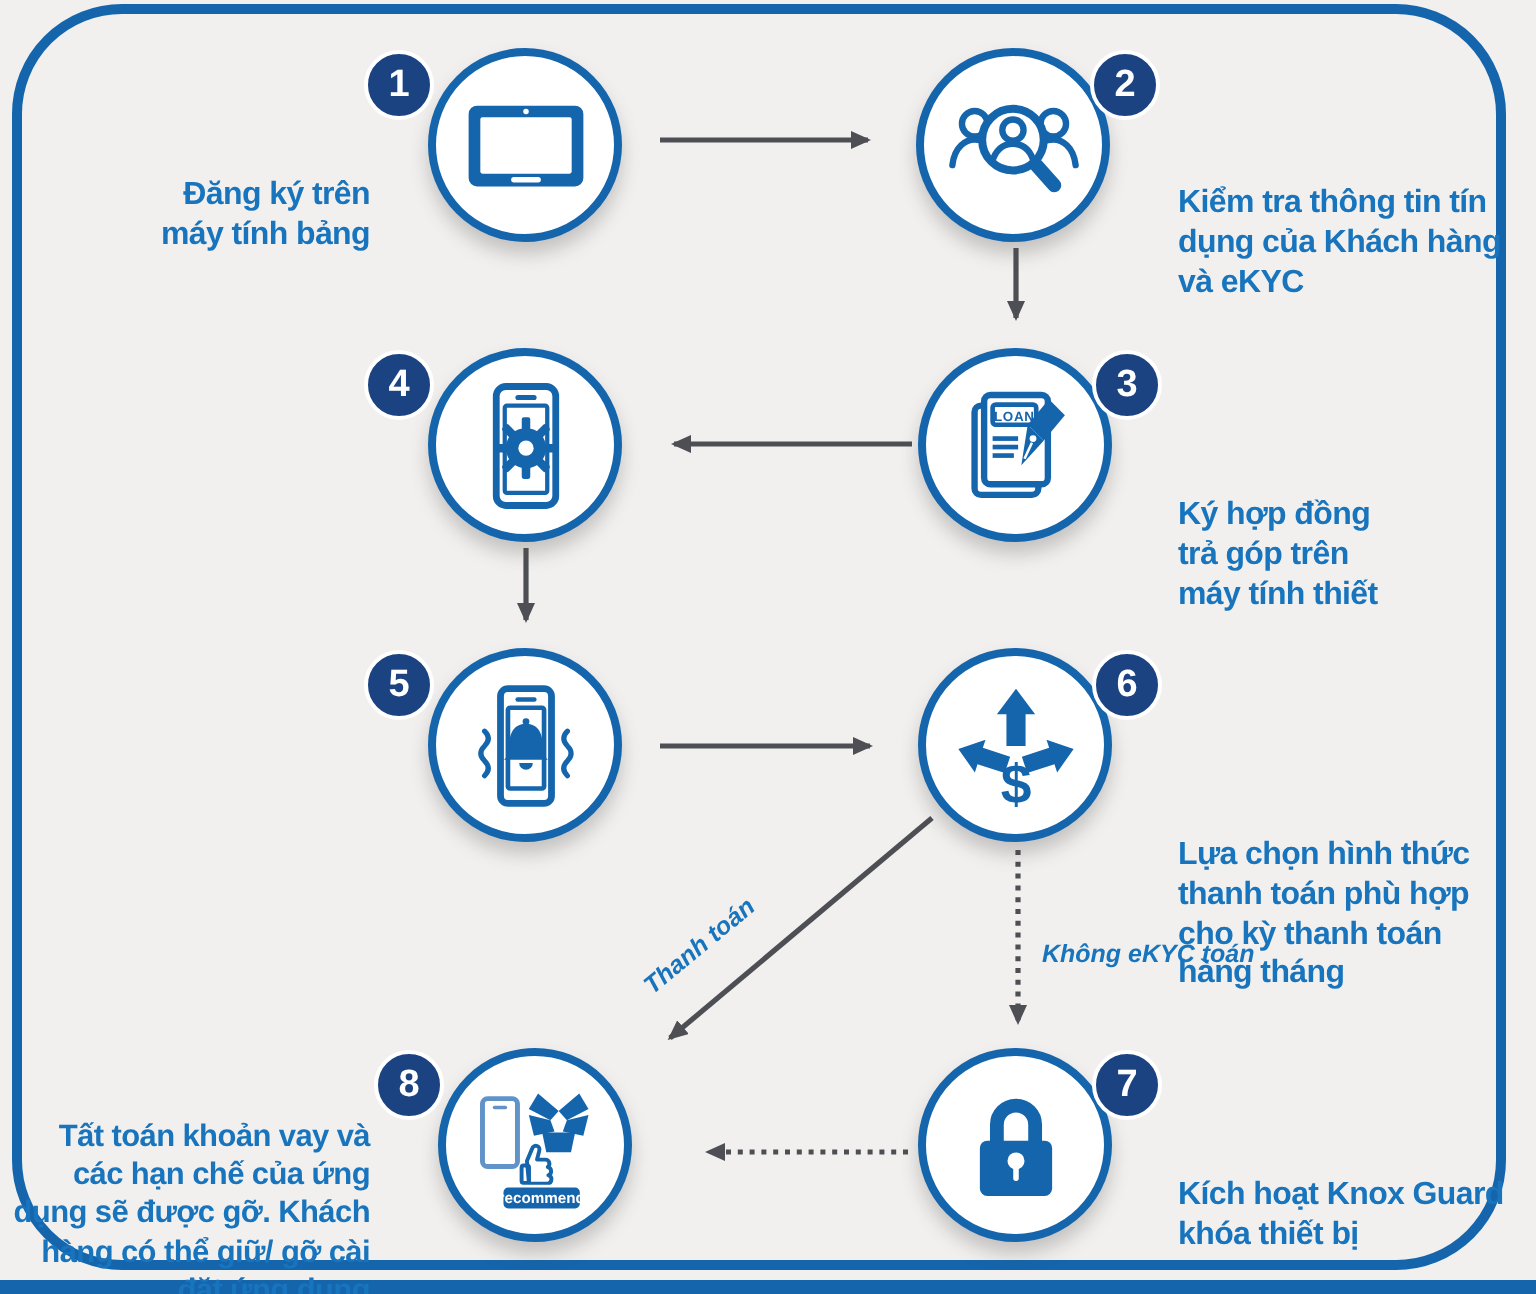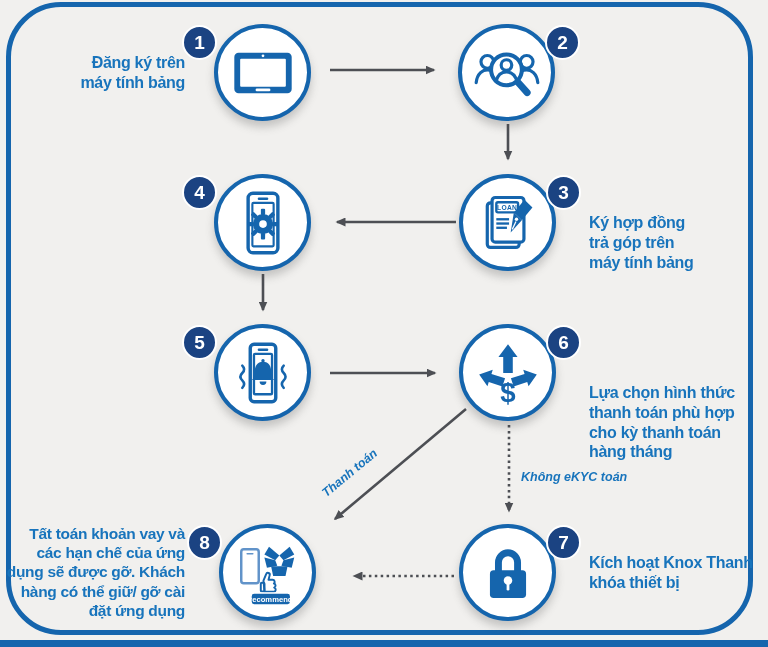--- a/index.html
+++ b/index.html
@@ -31,21 +31,21 @@
     position:absolute;width:35px;height:35px;box-sizing:border-box;
     background:#1b4382;border:2.5px solid #fff;border-radius:50%;
     color:#fff;font-weight:bold;font-size:19px;
     display:flex;align-items:center;justify-content:center;
   }
   .badge-left{left:-36px;top:-3px}
   .badge-right{right:-29px;top:-3px}
 
   .label{
     position:absolute;color:#1874bc;font-weight:bold;font-size:16px;
-    line-height:1.24;letter-spacing:-0.3px;white-space:pre-line;
+    line-height:1.24;letter-spacing:-0.3px;white-space:pre-line;margin-top:35px;
   }
   .left-col{text-align:right;}
   .right-col{text-align:left;}
   .t1{left:10px;top:53px;width:175px}
   .t2{left:589px;top:57px;width:175px}
   .t3{left:589px;top:213px;width:175px}
   .t4{left:0px;top:209px;width:185px}
   .t5{left:0px;top:369px;width:185px}
   .t6{left:589px;top:383px;width:175px}
   .t7{left:589px;top:553px;width:175px}
@@ -105,20 +105,23 @@
         <path d="M3,41 c1,-9 6.5,-12 10.5,-12 c4,0 7,2 9,5"></path>
         <path d="M61,41 c-1,-9 -6.5,-12 -10.5,-12 c-4,0 -7,2 -9,5"></path>
       </g>
       <circle cx="31.5" cy="29" r="14.5" fill="#fff" stroke="#1565ad" stroke-width="3.8"></circle>
       <circle cx="31.5" cy="24.5" r="5" fill="none" stroke="#1565ad" stroke-width="3"></circle>
       <path d="M21.5,40 c2,-7 6,-9 10,-9 c4,0 8,2 10,9" fill="none" stroke="#1565ad" stroke-width="3"></path>
       <line x1="42.5" y1="41" x2="51" y2="50.5" stroke="#1565ad" stroke-width="6.5" stroke-linecap="round"></line>
     </svg>
     <span class="badge badge-right">2</span>
   </div>
+  <div class="label right-col t2">Kiểm tra thông tin tín
+dụng của Khách hàng
+và eKYC</div>
 
   <div class="circle c3">
     <svg class="icon" width="68" height="68" viewBox="0 0 64 64">
       <rect x="12.5" y="13" width="30" height="42" rx="3" fill="#fff" stroke="#1565ad" stroke-width="3"></rect>
       <rect x="17" y="8" width="30" height="42" rx="3" fill="#fff" stroke="#1565ad" stroke-width="3"></rect>
       <rect x="21" y="12.5" width="20.5" height="9.5" rx="1.5" fill="#fff" stroke="#1565ad" stroke-width="2.2"></rect>
       <text x="31.2" y="20" text-anchor="middle" font-size="6.3" font-weight="bold" fill="#1565ad" letter-spacing="0.3">LOAN</text>
       <g stroke="#1565ad" stroke-width="2.2">
         <line x1="21" y1="28.5" x2="33" y2="28.5"></line>
         <line x1="21" y1="32.5" x2="33" y2="32.5"></line>
@@ -126,21 +129,21 @@
       </g>
       <polygon points="47.5,10 55,17.5 45,29.5 37.5,22" fill="#1565ad"></polygon>
       <polygon points="37.5,22 45,29.5 34.5,41" fill="#1565ad"></polygon>
       <circle cx="40" cy="28.5" r="1.6" fill="#fff"></circle>
       <line x1="39.5" y1="30.5" x2="36" y2="38" stroke="#fff" stroke-width="1.2"></line>
     </svg>
     <span class="badge badge-right">3</span>
   </div>
   <div class="label right-col t3">Ký hợp đồng
 trả góp trên
-máy tính bảng</div>
+máy tính thiết</div>
 
   <div class="circle c4">
     <svg class="icon" width="68" height="68" viewBox="0 0 64 64">
       <rect x="18" y="4" width="28" height="56" rx="4.5" fill="#fff" stroke="#1565ad" stroke-width="3.2"></rect>
       <rect x="27" y="8" width="10" height="2.4" rx="1.2" fill="#1565ad"></rect>
       <rect x="22" y="13" width="20" height="41" rx="1" fill="none" stroke="#1565ad" stroke-width="2"></rect>
       <g fill="#1565ad">
         <rect x="30" y="18.5" width="4" height="6" rx="1" transform="rotate(0 32 33)"></rect>
         <rect x="30" y="18.5" width="4" height="6" rx="1" transform="rotate(45 32 33)"></rect>
         <rect x="30" y="18.5" width="4" height="6" rx="1" transform="rotate(90 32 33)"></rect>
@@ -191,21 +194,21 @@
 
   <div class="circle c7">
     <svg class="icon" width="68" height="68" viewBox="0 0 64 64">
       <path d="M23,31 v-9 a9,9 0 0 1 18,0 v9" fill="none" stroke="#1565ad" stroke-width="6.5"></path>
       <rect x="15" y="29.5" width="34" height="26" rx="3.5" fill="#1565ad"></rect>
       <circle cx="32" cy="39" r="4" fill="#fff"></circle>
       <rect x="30.7" y="41" width="2.6" height="7.5" rx="1.3" fill="#fff"></rect>
     </svg>
     <span class="badge badge-right">7</span>
   </div>
-  <div class="label right-col t7">Kích hoạt Knox Thanh
+  <div class="label right-col t7">Kích hoạt Knox Guard
 khóa thiết bị</div>
 
   <div class="circle c8">
     <svg class="icon" width="70" height="70" viewBox="0 0 68 68">
       <rect x="8" y="11" width="17" height="33" rx="2.5" fill="#fff" stroke="#6193c9" stroke-width="2.4"></rect>
       <rect x="13" y="14.5" width="7" height="1.6" rx="0.8" fill="#6193c9"></rect>
       <g fill="#1565ad">
         <polygon points="45,17 35,8.5 30.5,16 41,21.5"></polygon>
         <polygon points="45,17 55,8.5 59.5,16 49,21.5"></polygon>
         <polygon points="41,21.5 30.5,19 33,29 43,27"></polygon>

